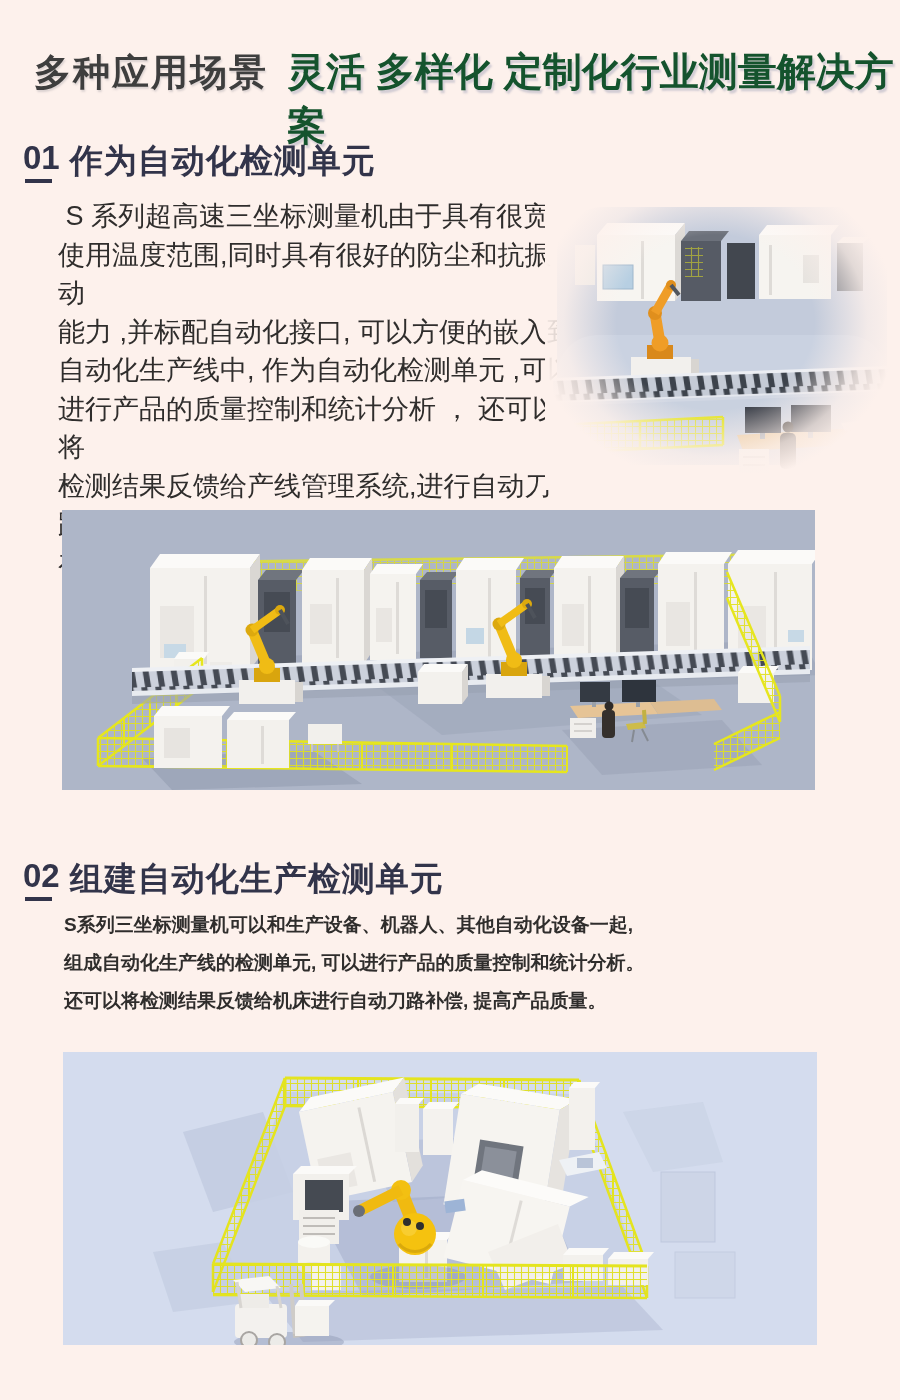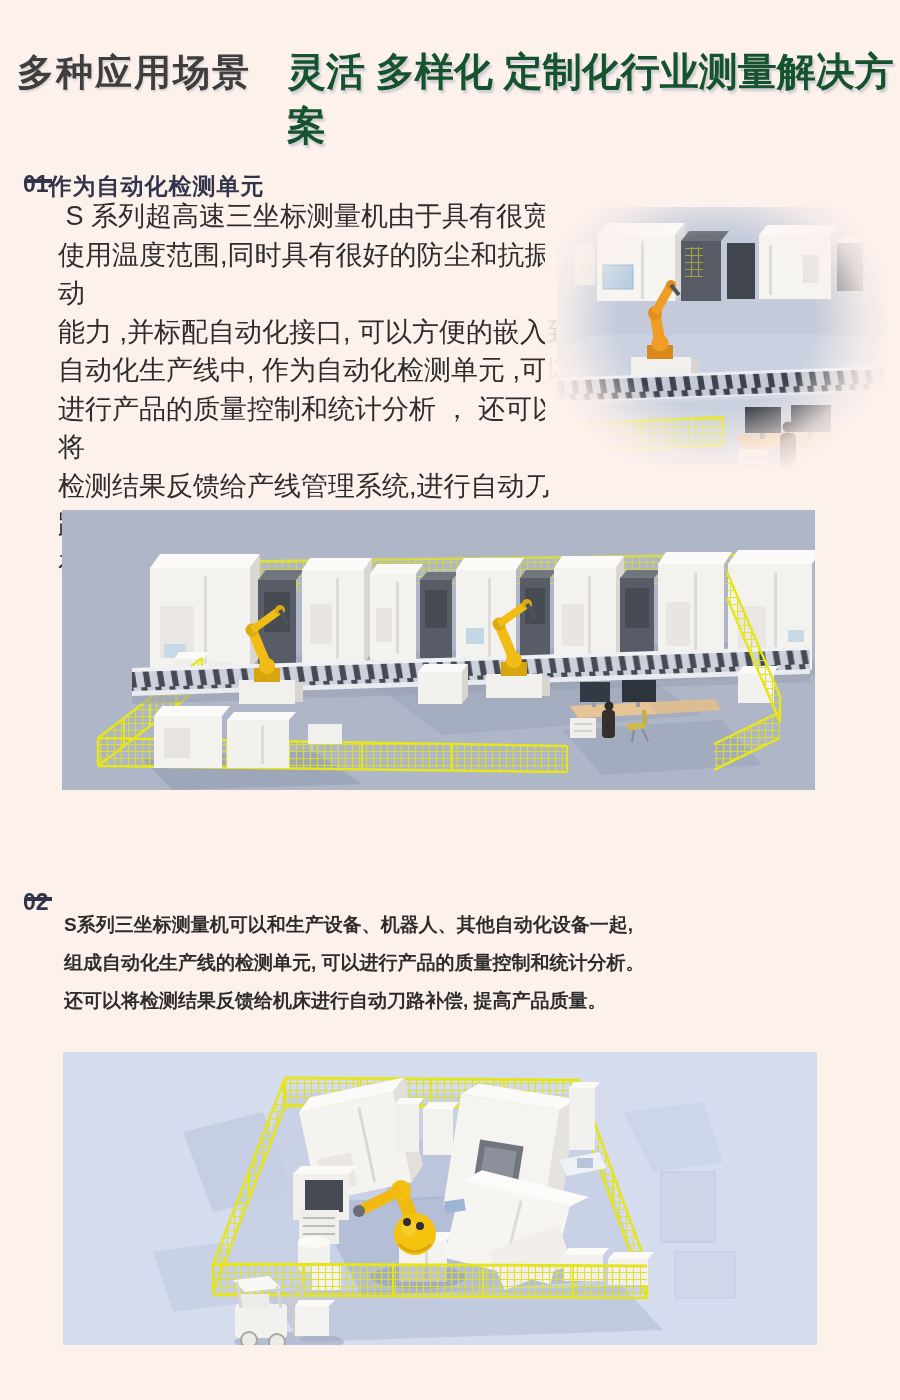--- a/index.html
+++ b/index.html
@@ -3,29 +3,29 @@
 <meta charset="utf-8">
 <style>
   html,body{margin:0;padding:0;}
   body{
     width:900px;height:1400px;position:relative;overflow:hidden;
     background:#fdf1ec;
     font-family:"Liberation Sans", sans-serif;
   }
   .abs{position:absolute;}
   .page-title{
-    left:17px;top:48px;font-size:37px;font-weight:bold;color:#3e3e3e;
+    left:34px;top:48px;font-size:37px;font-weight:bold;color:#3e3e3e;
     letter-spacing:2px;text-shadow:1px 2px 2px rgba(120,120,130,.25);
   }
   .page-subtitle{
     left:287px;top:45px;font-size:39px;font-weight:bold;color:#14532d;
     letter-spacing:0px;text-shadow:2px 3px 2px rgba(100,110,150,.28);
   }
-  .sec-head{display:flex;align-items:flex-start;
-    font-weight:bold;color:#32344a;font-size:23px;letter-spacing:1px;margin-top:32px;}
+  .sec-head{display:flex;align-items:flex-start;gap:10px;
+    font-weight:bold;color:#32344a;font-size:33px;letter-spacing:1px;}
   .sec-head .num{letter-spacing:0;}
   #sec1-head{left:23px;top:139px;}
   #sec2-head{left:23px;top:857px;}
   .num-dash{width:27px;height:4px;background:#32344a;}
   #dash1{left:25px;top:179px;}
   #dash2{left:25px;top:897px;}
   .para{
     color:#2f2d2c;white-space:pre-wrap;
   }
   #para1{left:58px;top:197px;width:520px;font-size:27px;line-height:38.5px;}
@@ -362,20 +362,21 @@
       <polygon points="564,214 582,212 584,218 566,220" fill="#cdbc4a"></polygon>
       <line x1="582" y1="200" x2="583" y2="214" stroke="#c2b142" stroke-width="4"></line>
       <line x1="572" y1="220" x2="570" y2="232" stroke="#858a92" stroke-width="2"></line>
       <line x1="580" y1="219" x2="586" y2="231" stroke="#858a92" stroke-width="2"></line>
     </g>
   </svg>
 </div>
 
 <div class="abs sec-head" id="sec2-head">
   <span class="num">02</span>
+  <span>组建自动化生产检测单元</span>
 </div>
 <div class="abs num-dash" id="dash2"></div>
 <div class="abs para" id="para2">S系列三坐标测量机可以和生产设备、机器人、其他自动化设备一起,
 组成自动化生产线的检测单元, 可以进行产品的质量控制和统计分析。
 还可以将检测结果反馈给机床进行自动刀路补偿, 提高产品质量。</div>
 
 <div class="abs" id="fig2">
   <svg width="754" height="293" viewBox="0 0 754 293">
     <defs>
       <pattern id="meshB" width="7" height="7" patternUnits="userSpaceOnUse">

